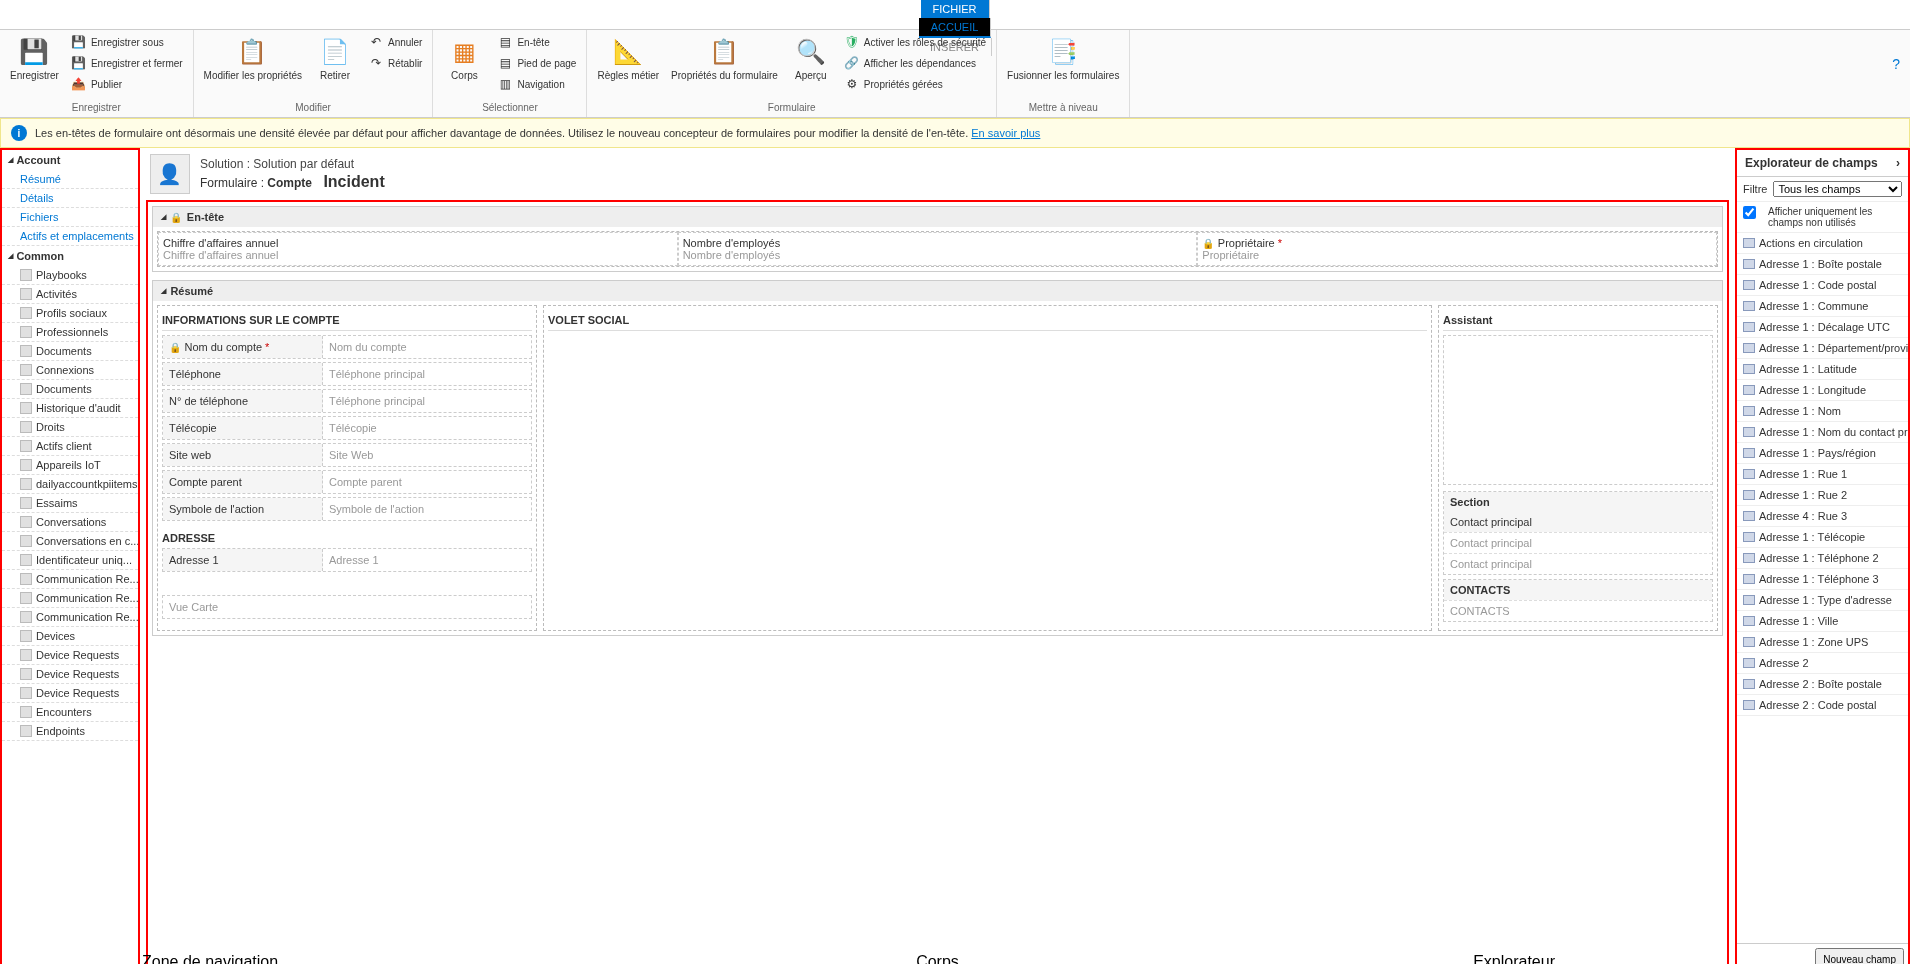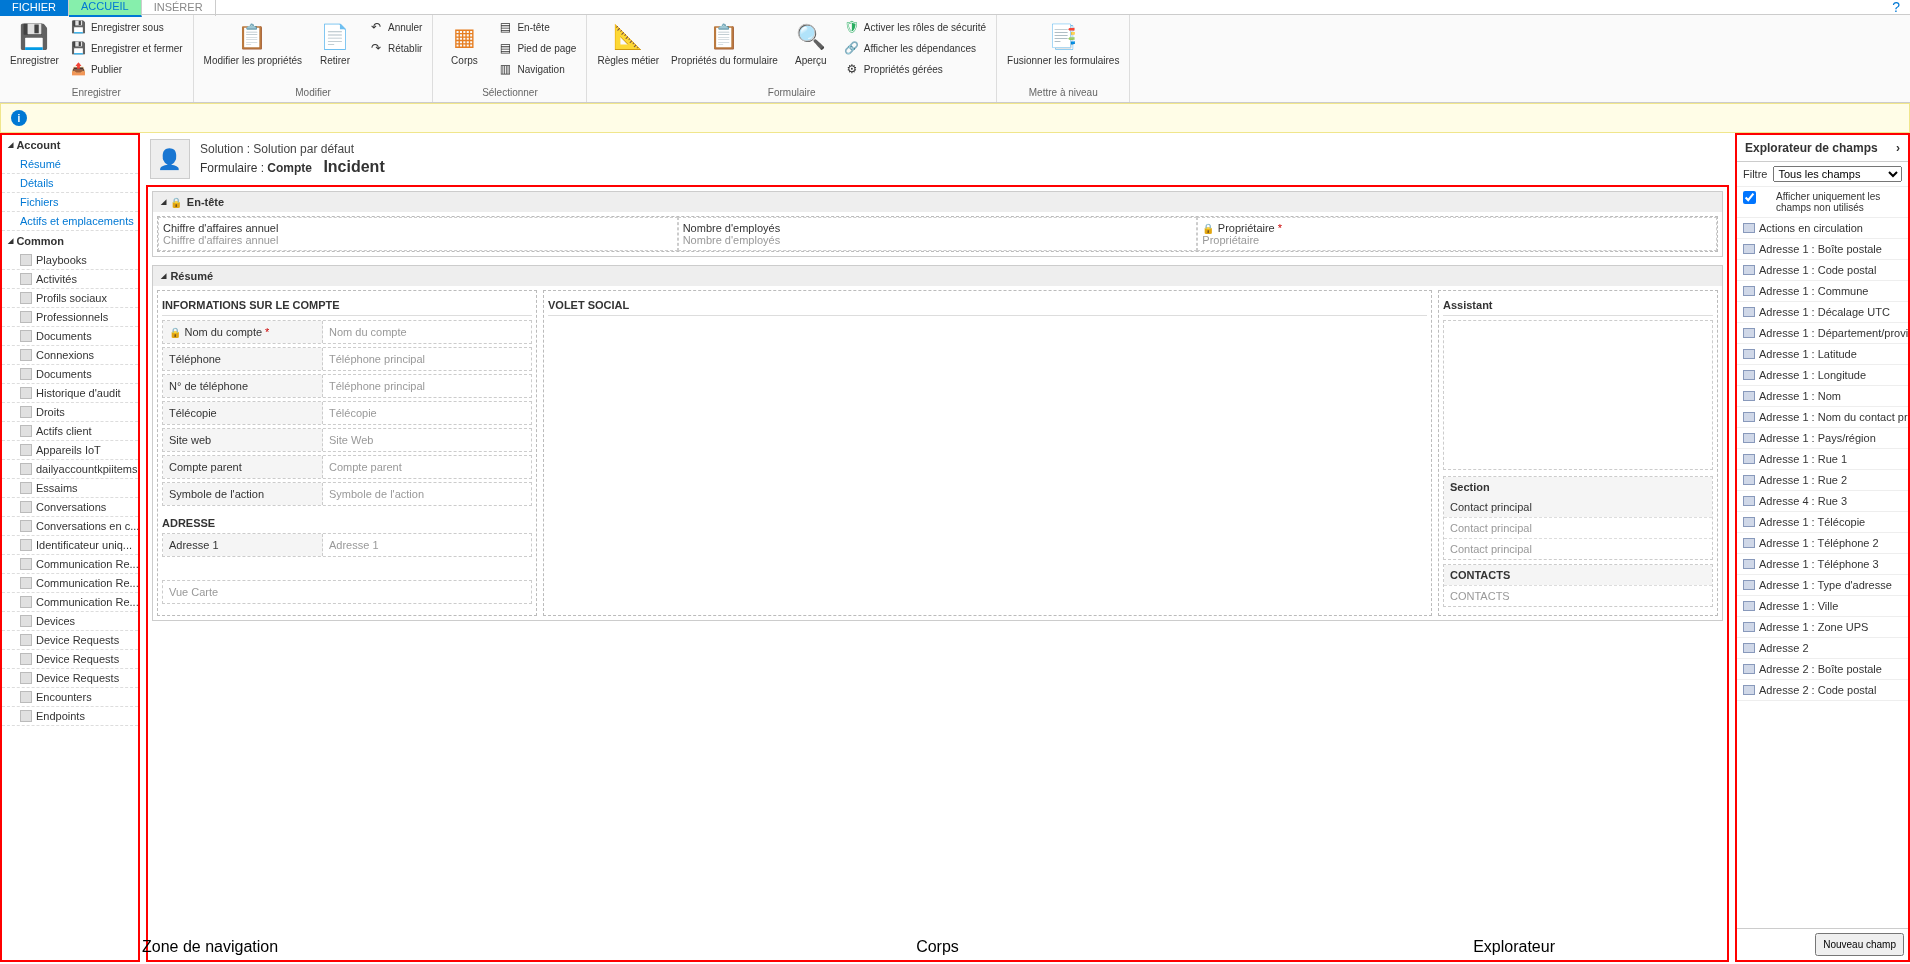--- a/index.html
+++ b/index.html
@@ -1,22 +1,22 @@
 <!DOCTYPE html>
 <html><head>
   <meta charset="utf-8">
   <style>
     * { box-sizing: border-box; margin: 0; padding: 0; }
     body { font-family: "Segoe UI", Arial, sans-serif; font-size: 11px; background: #fff; color: #333; overflow: hidden; }
     
     
-    .top-tabs { display: flex; align-items: center; height: 15px; border-bottom: 1px solid #ccc; }
+    .top-tabs { display: flex; align-items: center; height: 30px; border-bottom: 1px solid #ccc; flex-direction: column; }
     .top-tab { padding: 3px 12px; font-size: 11px; cursor: pointer; border-right: 1px solid #ccc; }
     .top-tab.file { background: #0078d4; color: #fff; }
-    .top-tab.active { background: #86efac; color: #0078d4; border-bottom: 2px solid #0078d4; }
+    .top-tab.active { background: #000000; color: #0078d4; border-bottom: 2px solid #0078d4; }
     .top-tab.inactive { color: #888; }
     .help-icon { margin-left: auto; margin-right: 10px; color: #0078d4; font-size: 14px; }
     
     
     .ribbon { display: flex; height: 88px; border-bottom: 1px solid #ccc; background: #fafafa; }
     .ribbon-group { display: flex; flex-direction: column; border-right: 1px solid #ddd; padding: 2px 6px; }
     .ribbon-group-content { display: flex; flex: 1; align-items: flex-start; gap: 4px; }
     .ribbon-group-label { text-align: center; font-size: 10px; color: #666; padding: 2px 0; }
     .ribbon-btn-large { display: flex; flex-direction: column; align-items: center; padding: 4px; cursor: pointer; min-width: 50px; }
     .ribbon-btn-large .icon { width: 32px; height: 32px; display: flex; align-items: center; justify-content: center; font-size: 24px; }
@@ -86,21 +86,21 @@
     .annot { position: absolute; font-size: 16px; font-weight: 400; color: #000; }
     .annot.nav-a { left: 2px; bottom: 6px; }
     .annot.body-a { left: 50%; bottom: 6px; transform: translateX(-50%); }
     .annot.expl-a { right: 180px; bottom: 6px; }
     
     
     .right-panel { width: 175px; border: 2px solid red; display: flex; flex-direction: column; flex-shrink: 0; background: #fff; }
     .expl-hdr { padding: 6px 8px; font-size: 12px; font-weight: 600; border-bottom: 1px solid #ccc; display: flex; justify-content: space-between; align-items: center; }
     .expl-filter { padding: 4px 6px; display: flex; align-items: center; gap: 6px; border-bottom: 1px solid #eee; }
     .expl-filter select { flex: 1; font-size: 11px; }
-    .expl-chk { padding: 4px 6px; display: flex; align-items: flex-start; gap: 20px; font-size: 10px; border-bottom: 1px solid #eee; }
+    .expl-chk { padding: 4px 6px; display: flex; align-items: flex-start; gap: 12px; font-size: 10px; border-bottom: 1px solid #eee; }
     .expl-list { flex: 1; overflow-y: auto; }
     .expl-item { padding: 4px 6px; font-size: 11px; border-bottom: 1px solid #eee; display: flex; align-items: center; gap: 4px; cursor: pointer; white-space: nowrap; overflow: hidden; text-overflow: ellipsis; }
     .expl-item .ficon { width: 12px; height: 10px; background: #d0d8e8; border: 1px solid #8899bb; flex-shrink: 0; }
     .expl-footer { padding: 4px; border-top: 1px solid #ccc; text-align: right; }
     .expl-footer button { font-size: 10px; padding: 4px 6px; }
     
     
     .i-save { color: #0078d4; }
     .i-orange { color: #e67e22; }
     .i-green { color: #27ae60; }
@@ -223,20 +223,21 @@
         <span class="icon i-green">📑</span>
         <span class="lbl">Fusionner les formulaires</span>
       </div>
     </div>
     <div class="ribbon-group-label">Mettre à niveau</div>
   </div>
 </div>
 
 <div class="info-banner">
   <span class="info-icon-circle">i</span>
+  <span><span>Les en-têtes de formulaire ont désormais une densité élevée par défaut pour afficher davantage de données. Utilisez le nouveau concepteur de formulaires pour modifier la densité de l'en-tête.</span> <a href="#">En savoir plus</a></span>
 </div>
 
 <div class="main-layout">
 
   <div class="left-nav">
     <div class="nav-section-hdr">Account</div>
     <div id="nav-account-items">
         <div class="nav-item link">Résumé</div>
         <div class="nav-item link">Détails</div>
         <div class="nav-item link">Fichiers</div>

